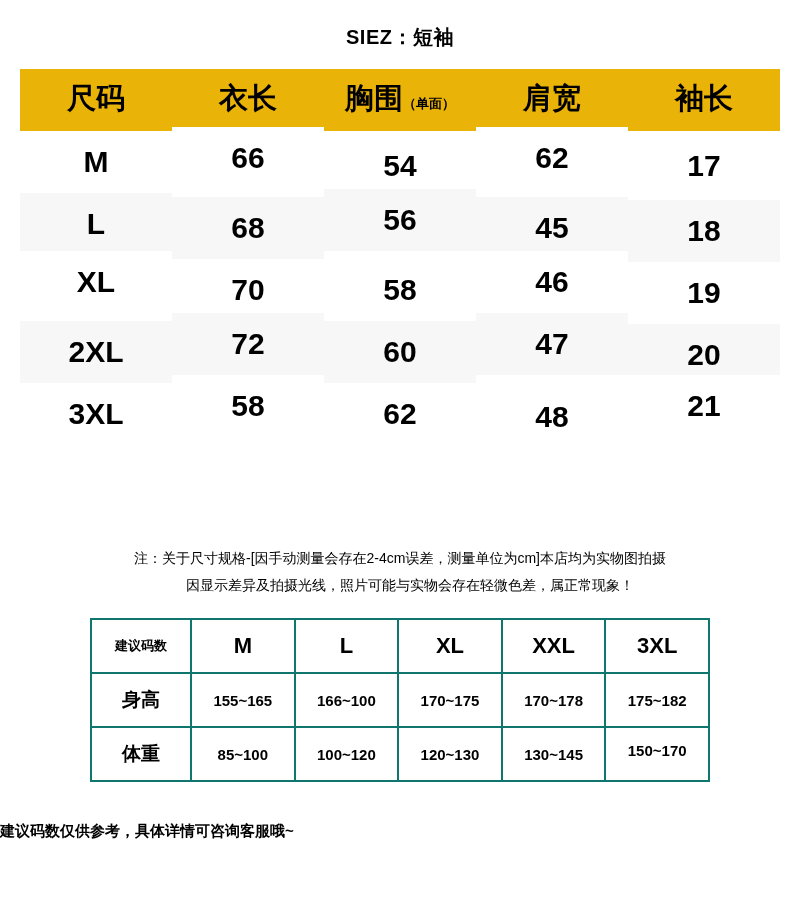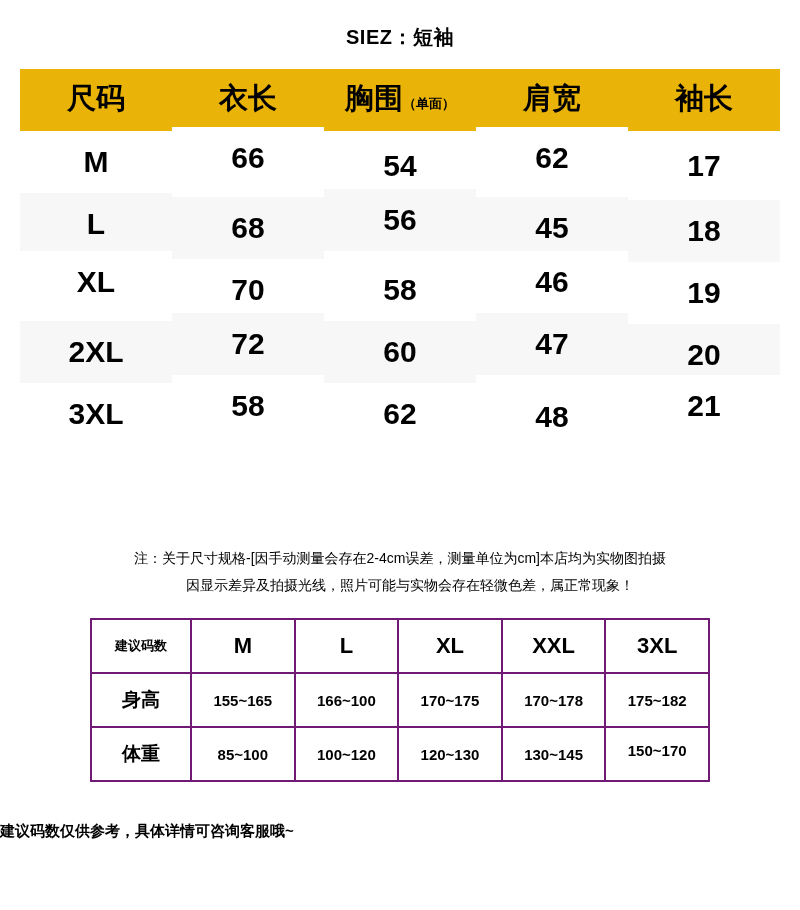--- a/index.html
+++ b/index.html
@@ -85,21 +85,21 @@
     margin-top: 20px;
     display: flex;
     justify-content: center;
   }
   .rec-table {
     border-collapse: collapse;
     table-layout: fixed;
     width: 620px;
   }
   .rec-table th, .rec-table td {
-    border: 2px solid #701a75;
+    border: 2px solid #0f766e;
     text-align: center;
     height: 50px;
     font-weight: bold;
   }
   .rec-table .hdr-label {
     width: 96px;
     font-size: 13px;
   }
   .rec-table .hdr-size {
     font-size: 22px;

